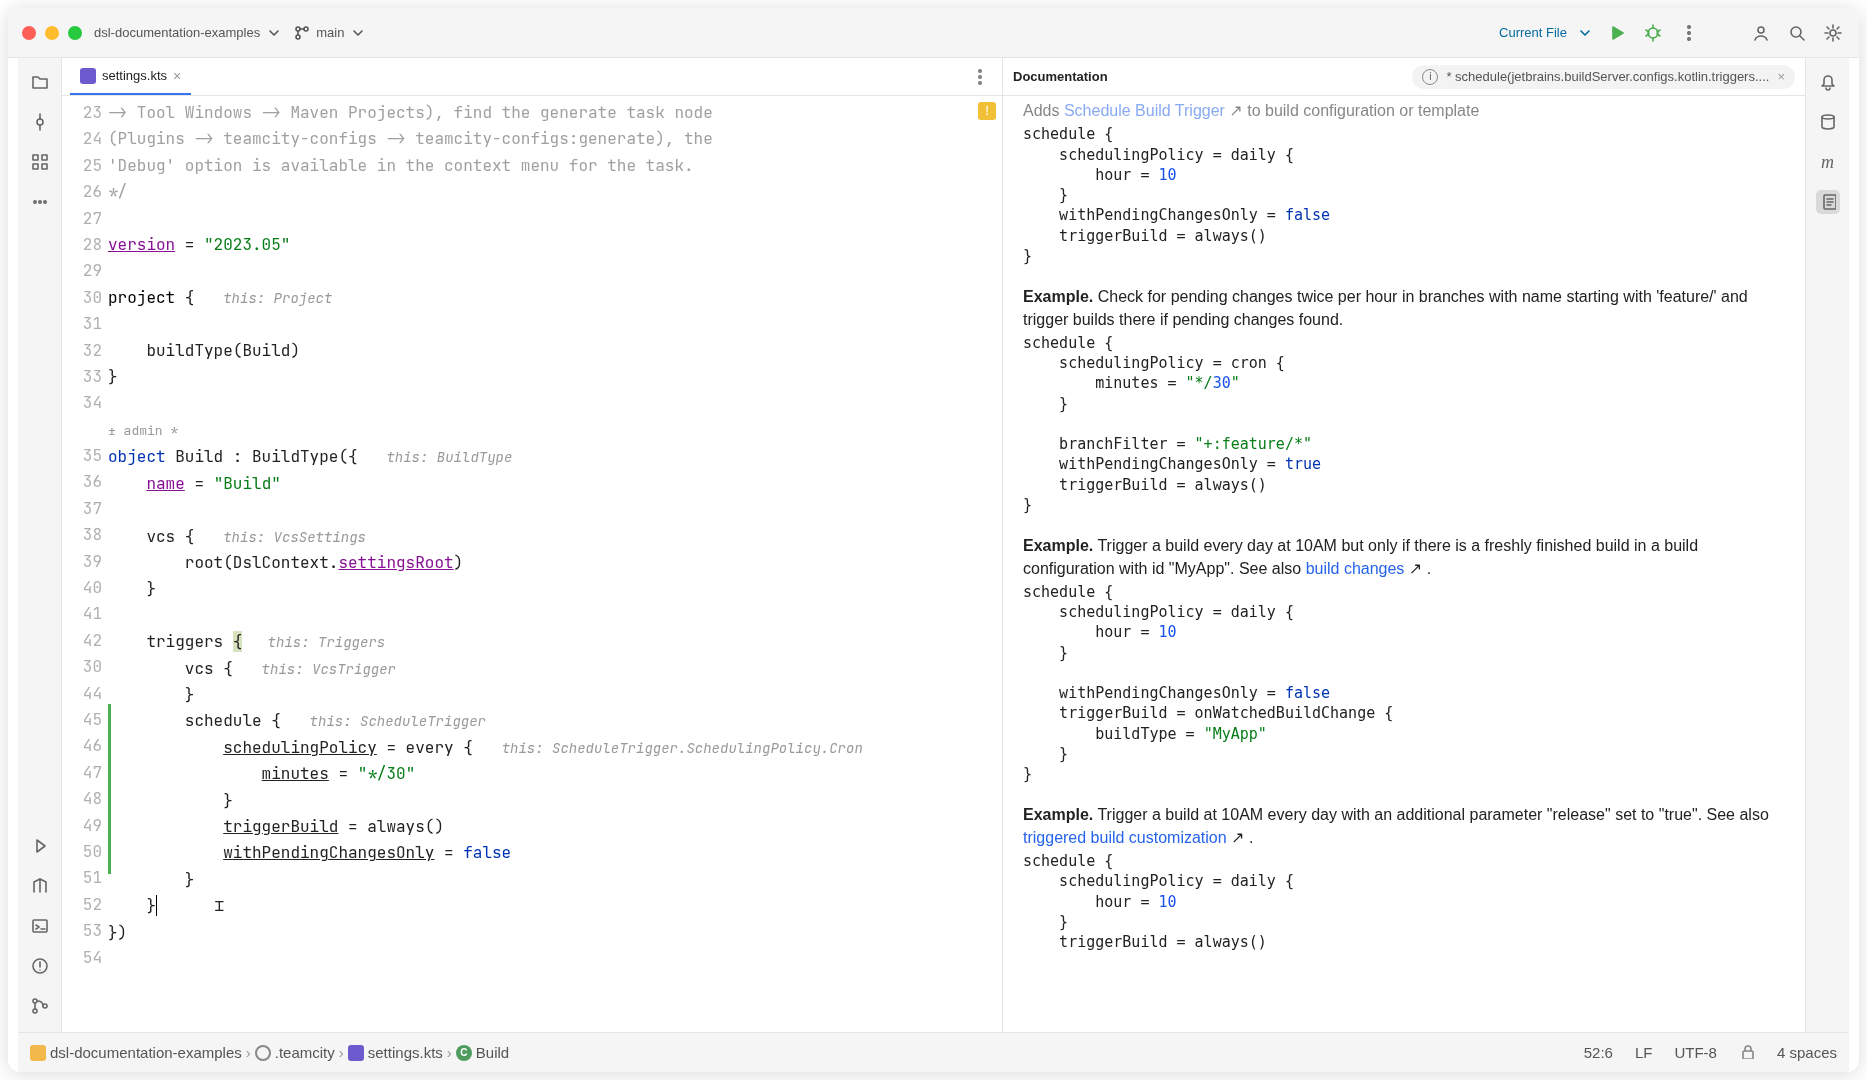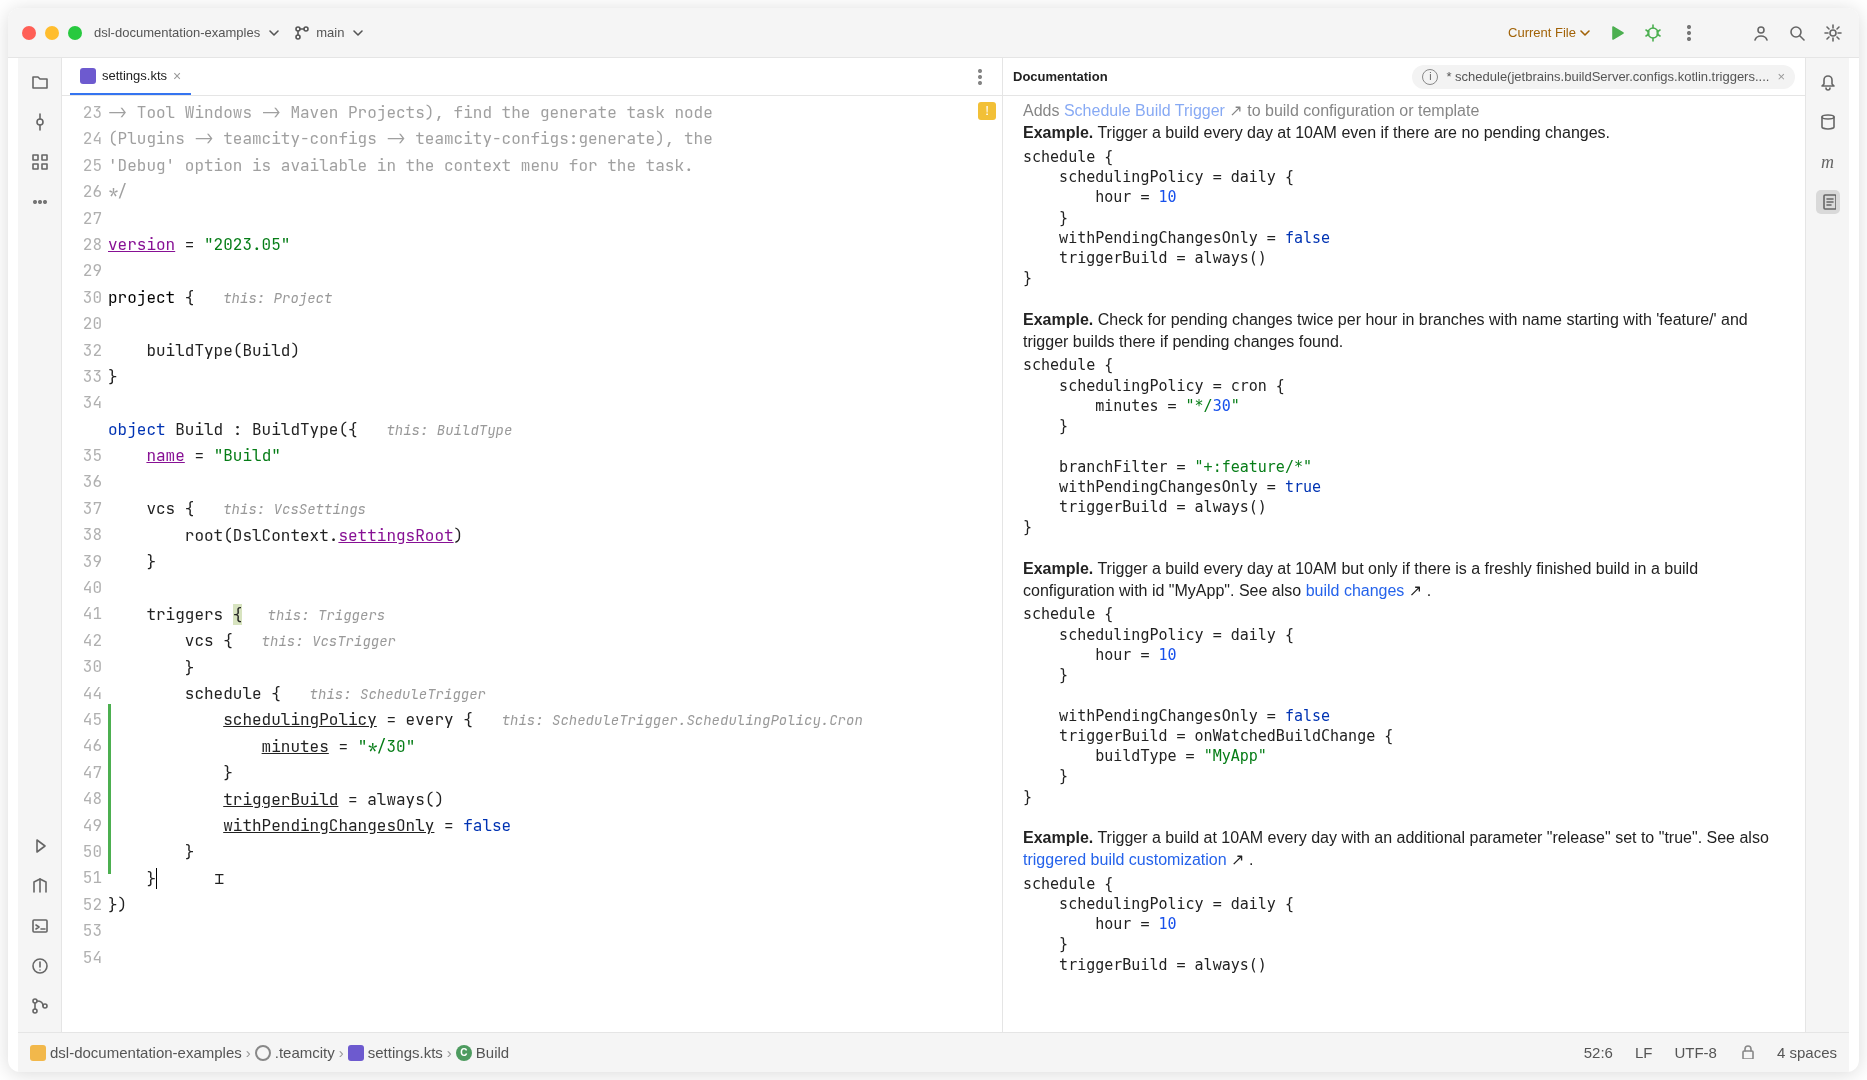--- a/index.html
+++ b/index.html
@@ -24,21 +24,21 @@
   gap: 12px;
 }
 .traffic { display: flex; gap: 9px; }
 .dot { width: 14px; height: 14px; border-radius: 50%; }
 .dot.red { background: #ff5f56; }
 .dot.yel { background: #ffbd2e; }
 .dot.grn { background: #27c93f; }
 .projname { font-weight: 400; color: #555; display: flex; align-items: center; gap: 6px; }
 .branch { display: flex; align-items: center; gap: 6px; color: #555; }
 .spacer { flex: 1; }
-.tbtn { color: #a16207; display: flex; align-items: center; gap: 1px; justify-content: space-between; }
+.tbtn { color: #0369a1; display: flex; align-items: center; gap: 10px; justify-content: space-between; }
 .iconbtn { width: 24px; height: 24px; display: flex; align-items: center; justify-content: center; color: #666; }
 
 
 .left-rail {
   position: absolute;
   left: 10px;
   top: 50px;
   bottom: 40px;
   width: 44px;
   background: #f5f5f5;
@@ -344,21 +344,21 @@
       <div class="warn-stripe">!</div>
       <div class="gutter" id="gutter">
             <div>23</div>
             <div>24</div>
             <div>25</div>
             <div>26</div>
             <div>27</div>
             <div>28</div>
             <div>29</div>
             <div>30</div>
-            <div>20</div>
+            <div>31</div>
             <div>32</div>
             <div>33</div>
             <div>34</div>
             <div></div>
             <div>35</div>
             <div>36</div>
             <div>37</div>
             <div>38</div>
             <div>39</div>
             <div>40</div>
@@ -384,20 +384,21 @@
         <div class="ln"><span class="k-cmt">'Debug' option is available in the context menu for the task.</span></div>
         <div class="ln"><span class="k-cmt">*/</span></div>
         <div class="ln"> </div>
         <div class="ln"><span class="k-ref">version</span><span> = </span><span class="k-str">"2023.05"</span></div>
         <div class="ln"> </div>
         <div class="ln"><span class="k-fn" style="">project</span><span> {   </span><span class="k-hint">this: Project</span></div>
         <div class="ln"> </div>
         <div class="ln"><span>    buildType(Build)</span></div>
         <div class="ln"><span>}</span></div>
         <div class="ln"> </div>
+        <div class="ln"><span class="k-annot">± admin *</span></div>
         <div class="ln"><span class="k-key">object </span><span>Build : BuildType({   </span><span class="k-hint">this: BuildType</span></div>
         <div class="ln"><span>    </span><span class="k-ref">name</span><span> = </span><span class="k-str">"Build"</span></div>
         <div class="ln"> </div>
         <div class="ln"><span>    vcs {   </span><span class="k-hint">this: VcsSettings</span></div>
         <div class="ln"><span>        root(DslContext.</span><span class="k-ref">settingsRoot</span><span>)</span></div>
         <div class="ln"><span>    }</span></div>
         <div class="ln"> </div>
         <div class="ln"><span>    triggers </span><span style="background:#d7e3bf">{</span><span class="k-hint">   this: Triggers</span></div>
         <div class="ln"><span>        vcs {   </span><span class="k-hint">this: VcsTrigger</span></div>
         <div class="ln"><span>        }</span></div>
@@ -419,21 +420,20 @@
     <div class="doc-tabs">
       <span class="doc-tab">Documentation</span>
       <div class="doc-chip">
         <span style="width:16px;height:16px;border:1.5px solid #888;border-radius:50%;display:inline-flex;align-items:center;justify-content:center;font-size:10px">i</span>
         <span>* schedule(jetbrains.buildServer.configs.kotlin.triggers....</span>
         <span class="close">×</span>
       </div>
     </div>
     <div class="doc-body">
       <p style="opacity:.55;margin-top:-6px"><span>Adds </span><a class="doc-link">Schedule Build Trigger</a> ↗<span> to build configuration or template</span></p>
-      <p class="ex"><b>Example.</b><span> Trigger a build every day at 10AM even if there are no pending changes.</span></p>
       <pre id="pre1">schedule {
     schedulingPolicy = daily {
         hour = <span class="tok-n">10</span>
     }
     withPendingChangesOnly = <span class="tok-b">false</span>
     triggerBuild = always()
 }</pre>
 
       <p class="ex"><b>Example.</b><span> Check for pending changes twice per hour in branches with name starting with 'feature/' and trigger builds there if pending changes found.</span></p>
       <pre id="pre2">schedule {

